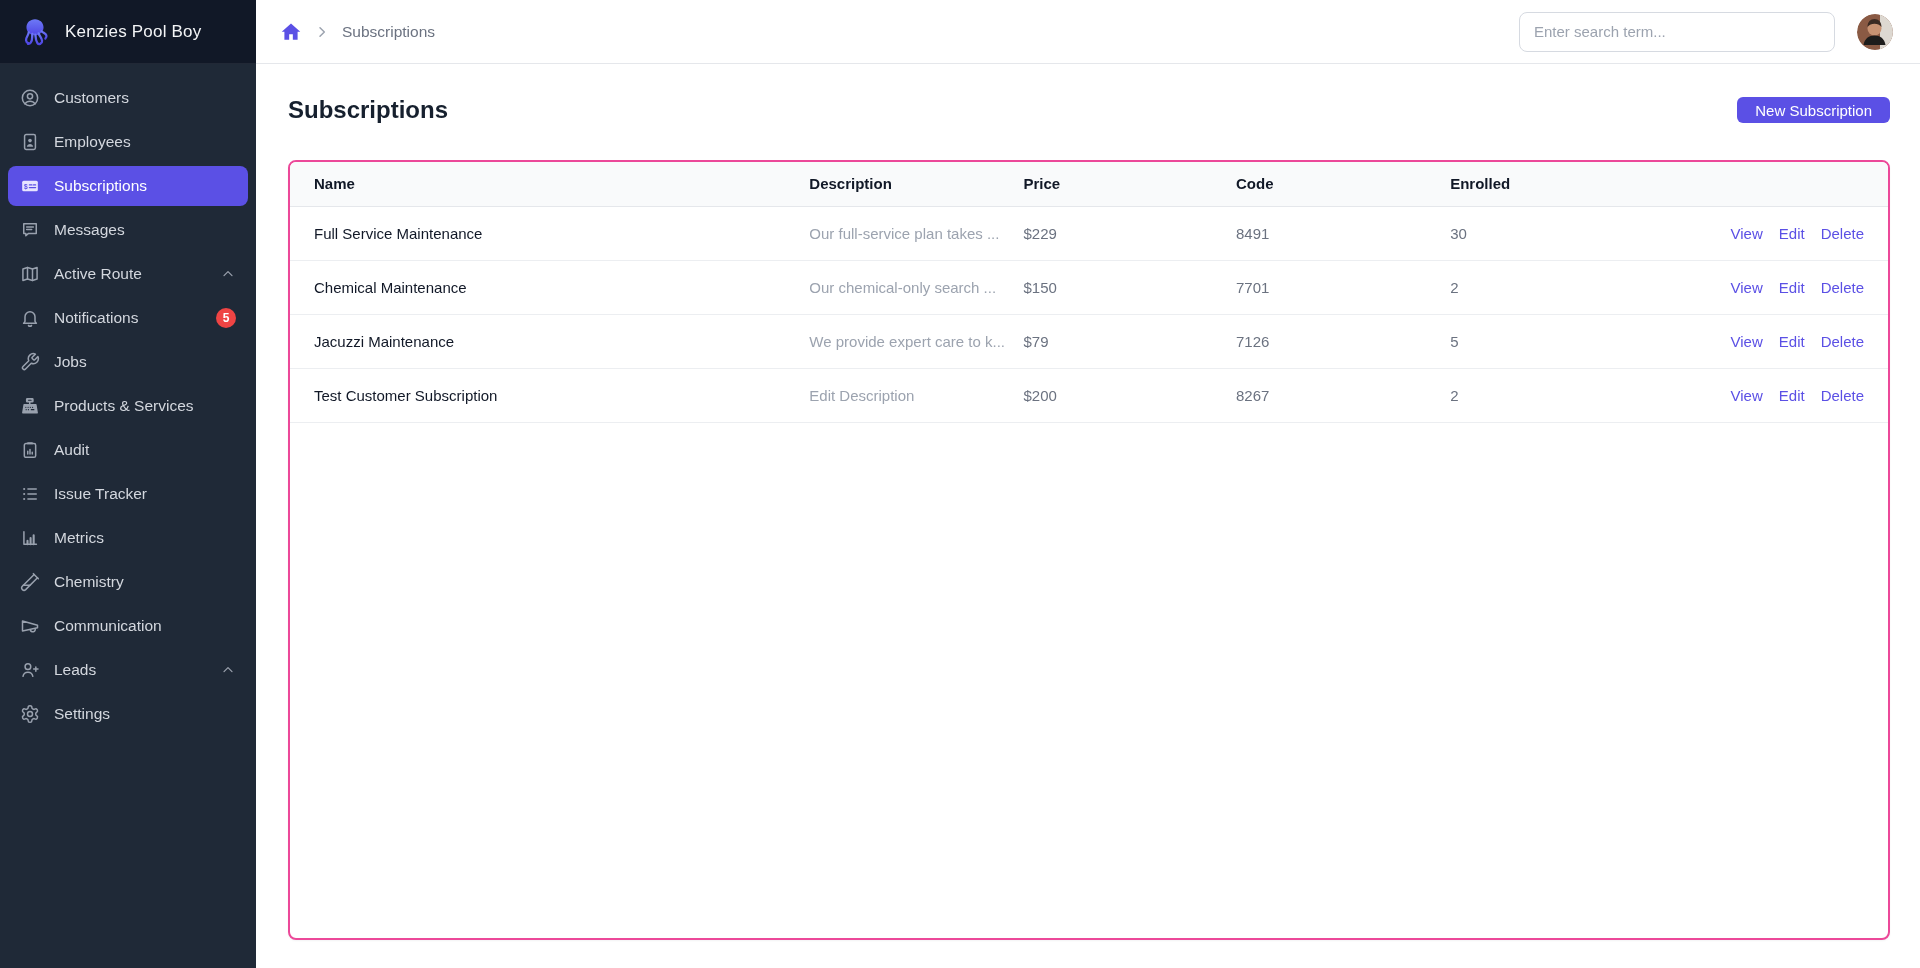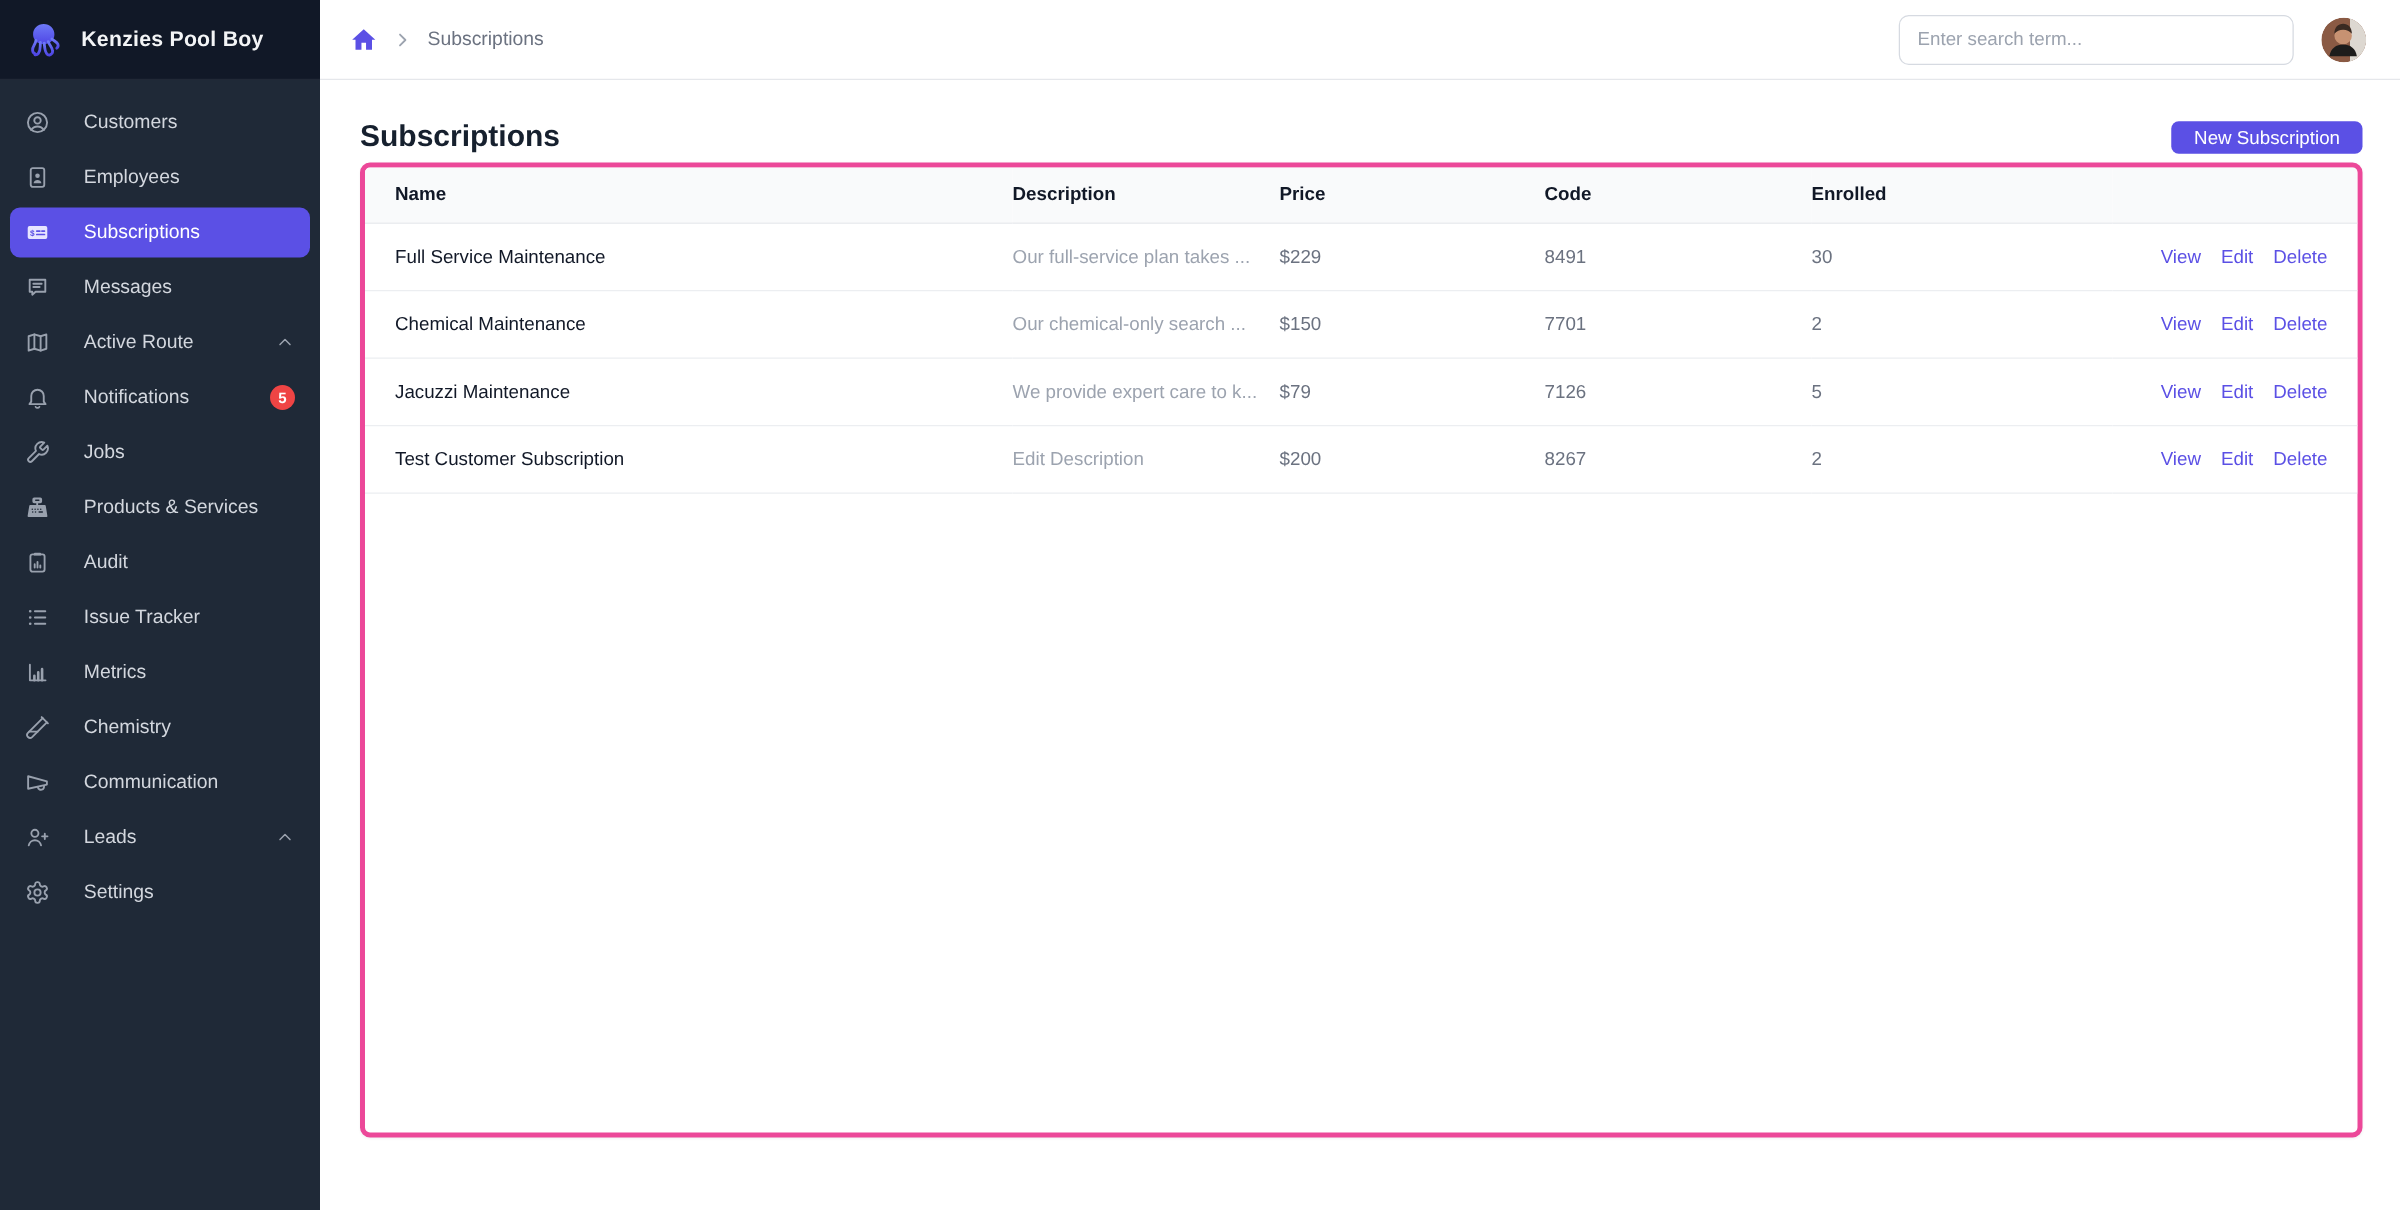--- a/index.html
+++ b/index.html
@@ -5,28 +5,28 @@
   * { margin:0; padding:0; box-sizing:border-box; }
   html,body { width:1920px; height:968px; overflow:hidden; }
   body { font-family:"Liberation Sans","DejaVu Sans",sans-serif; background:#fff; display:flex; }
 
   
   .sidebar { width:256px; height:968px; background:#1f2937; flex:0 0 256px; display:flex; flex-direction:column; }
   .sidebar-header { height:64px; background:#111827; border-bottom:1px solid rgba(255,255,255,.07);
                     display:flex; align-items:center; padding:0 18px; gap:13px; }
   .logo { width:34px; height:34px; display:flex; align-items:center; justify-content:center; }
   .logo svg { width:32px; height:32px; display:block; }
-  .app-name { color:#f3f4f6; font-size:17px; font-weight:700; letter-spacing:.2px; white-space:nowrap; }
+  .app-name { color:#f3f4f6; font-size:17px; font-weight:400; letter-spacing:.2px; white-space:nowrap; }
 
   .sidebar-nav { padding:14px 8px; display:flex; flex-direction:column; }
   .side-item { height:40px; margin-bottom:4px; border-radius:8px; display:flex; align-items:center;
                padding:0 12px; gap:14px; color:#d3d7de; cursor:pointer; }
   .side-item .s-icon { width:20px; height:20px; color:#99a1ae; display:flex; align-items:center; justify-content:center; }
   .side-item .s-icon svg { width:20px; height:20px; display:block; }
-  .side-item .s-label { font-size:15.5px; white-space:nowrap;margin-left:13px; }
+  .side-item .s-label { font-size:15.5px; white-space:nowrap; }
   .side-item.active { background:#5b50e5; color:#ffffff; }
   .side-item.active .s-icon { color:#e7e5ff; }
   .badge { margin-left:auto; min-width:20px; height:20px; border-radius:10px; background:#ef4444; color:#fff;
            font-size:12px; font-weight:700; display:flex; align-items:center; justify-content:center; padding:0 6px; }
   .s-chevron { margin-left:auto; color:#9ca3af; display:flex; }
   .s-chevron svg { width:16px; height:16px; }
 
   
   .main { flex:1; display:flex; flex-direction:column; min-width:0; }
 
@@ -44,21 +44,21 @@
   .search-input::placeholder { color:#9ca3af; }
   .avatar { width:36px; height:36px; border-radius:50%; overflow:hidden; cursor:pointer; flex:0 0 36px; }
   .avatar svg { display:block; }
 
   .content { flex:1; padding:26px 30px 0 32px; background:#fff; }
   .content-header { display:flex; align-items:center; justify-content:space-between; height:40px; }
   .page-title { font-size:24px; font-weight:700; color:#16202e; }
   .primary-btn { background:#5b50e5; color:#fff; border:none; border-radius:6px; height:26px; padding:0 18px;
                  font-size:15px; font-weight:500; font-family:inherit; cursor:pointer; }
 
-  .card { border:4px solid #ec4899; border-radius:8px; height:780px; background:#fff;
+  .card { margin-top:30px; border:2px solid #ec4899; border-radius:8px; height:780px; background:#fff;
           box-shadow:0 1px 2px rgba(16,24,40,.05); overflow:hidden; }
   table { width:100%; border-collapse:collapse; table-layout:fixed; }
   thead th { background:#f9fafb; height:44px; text-align:left; font-size:15px; font-weight:700; color:#111827;
              border-bottom:1px solid #e5e7eb; }
   th:first-child, td:first-child { padding-left:24px; }
   tbody td { height:54px; font-size:15px; border-bottom:1px solid #eceef1; background:#fff; }
   td.c-name  { color:#111827; }
   td.c-desc  { color:#9ca3af; white-space:nowrap; overflow:hidden; }
   td.c-num   { color:#6b7280; }
   td.c-actions { text-align:right; padding-right:24px; white-space:nowrap; }

